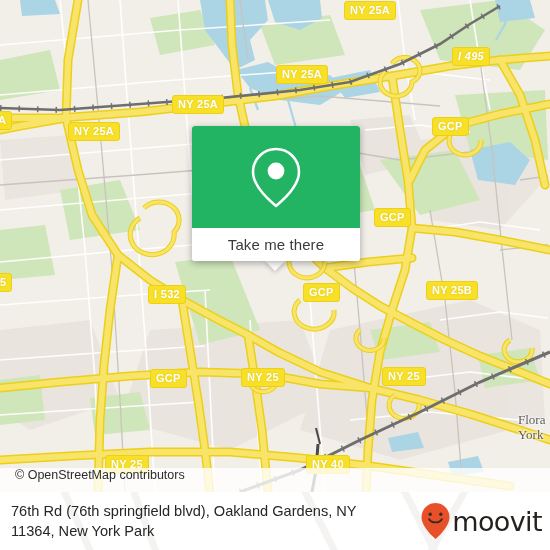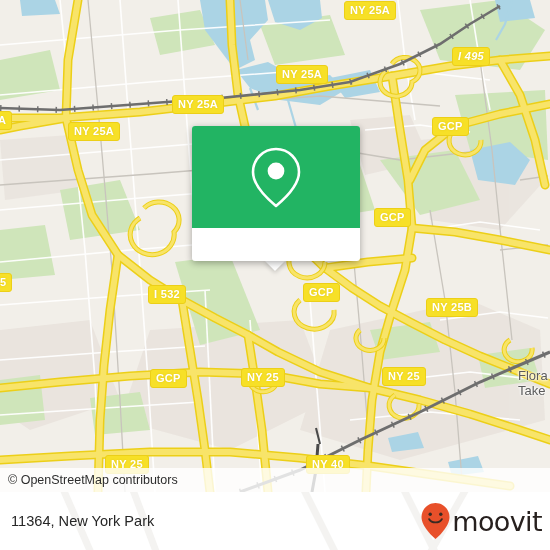--- a/index.html
+++ b/index.html
@@ -33,23 +33,24 @@
     letter-spacing:0.3px;
     text-shadow:0 0 2px rgba(180,150,0,.35);
     font-family:"Liberation Sans", sans-serif;
   }
 
   .place-label {
     position:absolute;
     color:#5b5b5b;
     font-size:13px;
     line-height:15px;
-    font-family:Liberation Sans, sans-serif;
+    font-family:Liberation Serif, serif;
     text-shadow:0 0 3px #fff, 0 0 3px #fff, 0 0 2px #fff;
     white-space:nowrap;
+    margin-top:44px;
   }
 
   
   #popup-card {
     position:absolute;
     left:192px; top:126px;
     width:168px; height:135px;
     border-radius:3px;
     box-shadow:0 2px 7px rgba(0,0,0,0.32);
     overflow:hidden;
@@ -81,22 +82,22 @@
     border-top:11px solid #ffffff;
     filter:drop-shadow(0 2px 2px rgba(0,0,0,0.18));
   }
 
   
   #attribution {
     position:absolute;
     left:0; top:468px;
     width:550px; height:24px;
     background:rgba(255,255,255,0.80);
-    display:flex; align-items:center;
-    padding-left:8px;
+    display:flex; 
+    padding-left:15px;
   }
   #attribution-text {
     font-size:12.5px;
     color:#2d2d2d;
     font-family:"Liberation Sans", sans-serif;
   }
 
   
   #bottom-bar {
     position:absolute;
@@ -301,40 +302,43 @@
     <div class="shield" style="left:452px; top:47px;font-style:italic;">I 495</div>
     <div class="shield" style="left:276px; top:65px;">NY 25A</div>
     <div class="shield" style="left:172px; top:95px;">NY 25A</div>
     <div class="shield" style="left:68px;  top:122px;">NY 25A</div>
     <div class="shield" style="left:-8px;  top:111px;">A</div>
     <div class="shield" style="left:432px; top:117px;">GCP</div>
     <div class="shield" style="left:374px; top:208px;">GCP</div>
     <div class="shield" style="left:-6px;  top:273px;">5</div>
     <div class="shield" style="left:148px; top:285px;">I 532</div>
     <div class="shield" style="left:303px; top:283px;">GCP</div>
-    <div class="shield" style="left:426px; top:298px;">NY 25B</div>
+    <div class="shield" style="left:426px; top:281px;">NY 25B</div>
     <div class="shield" style="left:150px; top:369px;">GCP</div>
     <div class="shield" style="left:241px; top:368px;">NY 25</div>
     <div class="shield" style="left:382px; top:367px;">NY 25</div>
     <div class="shield" style="left:105px; top:455px;">NY 25</div>
     <div class="shield" style="left:306px; top:455px;">NY 40</div>
 
     <div class="place-label" style="left:518px; top:368px;">
       <div>Flora</div>
-      <div>Take</div>
+      <div>York</div>
     </div>
 
     <div id="card-tail"></div>
     <div id="popup-card">
       <div id="card-image">
         <svg width="60" height="66" viewBox="0 0 60 66">
           <path d="M30 5 C17.3 5 7 15.3 7 28 C7 42 24 57 30 62 C36 57 53 42 53 28 C53 15.3 42.7 5 30 5 Z" fill="none" stroke="#ffffff" stroke-width="2.6" stroke-linejoin="round"></path>
           <circle cx="30" cy="27" r="8.4" fill="#ffffff"></circle>
         </svg>
       </div>
+      <div id="card-footer">
+        <span id="card-footer-label">Take me there</span>
+      </div>
     </div>
 
     <div id="attribution">
       <span id="attribution-text">© OpenStreetMap contributors</span>
     </div>
   </div>
 
   <div id="bottom-bar">
 
     <svg id="bottom-bar-watermark" viewBox="0 0 550 58">
@@ -342,20 +346,21 @@
       <g stroke="#f4f3f1" stroke-width="7" fill="none">
         <path d="M60,-10 L95,70"></path>
         <path d="M300,-10 L340,70"></path>
         <path d="M470,-10 L425,70"></path>
         <path d="M400,-10 L440,70"></path>
         <path d="M130,-10 L160,70"></path>
       </g>
     </svg>
 
     <div id="address-block">
+      <div class="address-line">76th Rd (76th springfield blvd), Oakland Gardens, NY</div>
       <div class="address-line">11364, New York Park</div>
     </div>
 
     <div id="moovit-logo">
       <svg width="31" height="38" viewBox="0 0 31 38">
         <path d="M15.5 1 C7.8 1 1.5 7.3 1.5 15 C1.5 24.5 13 35 15.5 37 C18 35 29.5 24.5 29.5 15 C29.5 7.3 23.2 1 15.5 1 Z" fill="#e8502a"></path>
         <circle cx="10.2" cy="12.2" r="1.7" fill="#3a2a22"></circle>
         <circle cx="20.8" cy="12.2" r="1.7" fill="#3a2a22"></circle>
         <path d="M9.2 17.2 C11.5 21.4 19.5 21.4 21.8 17.2" fill="none" stroke="#3a2a22" stroke-width="1.9" stroke-linecap="round"></path>
       </svg>

